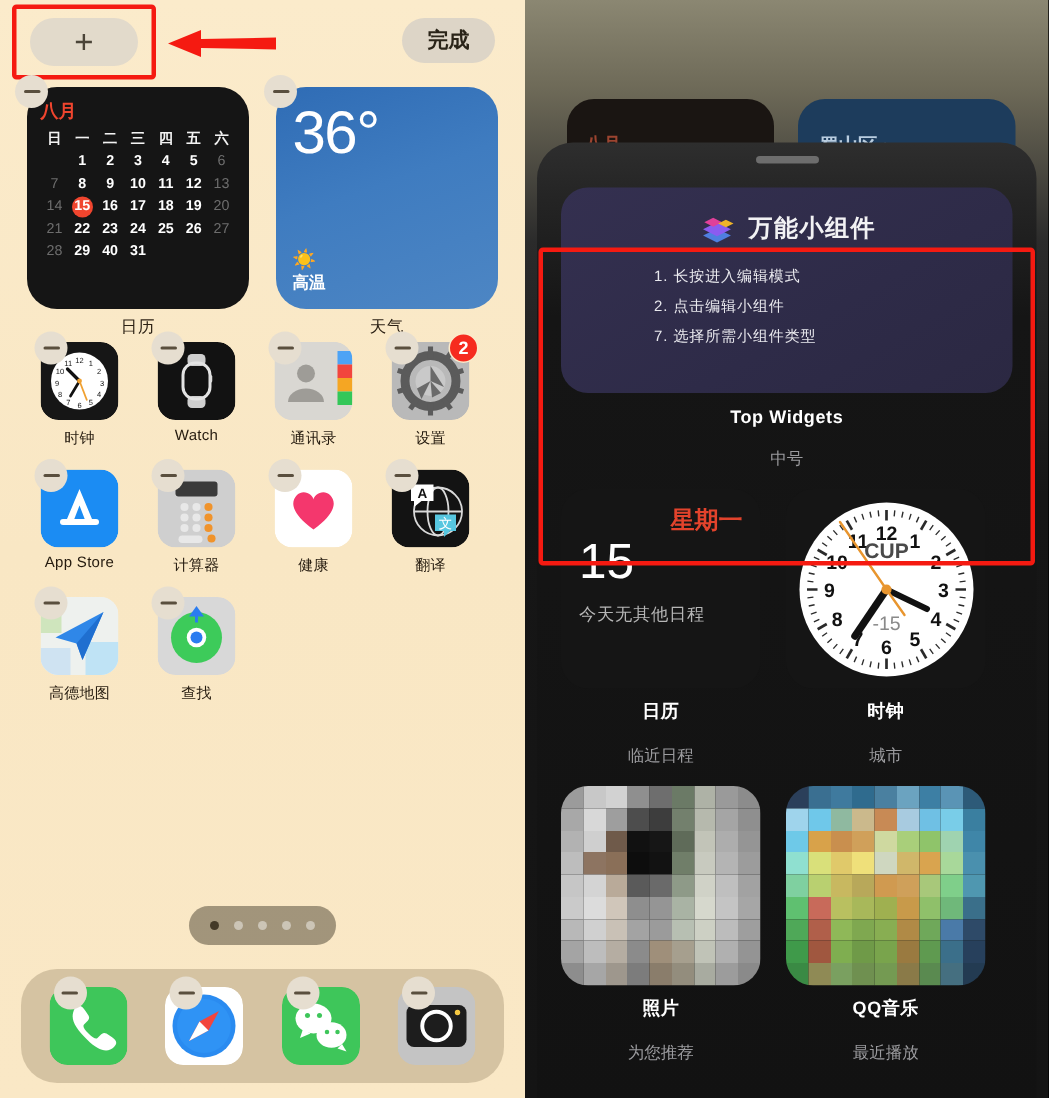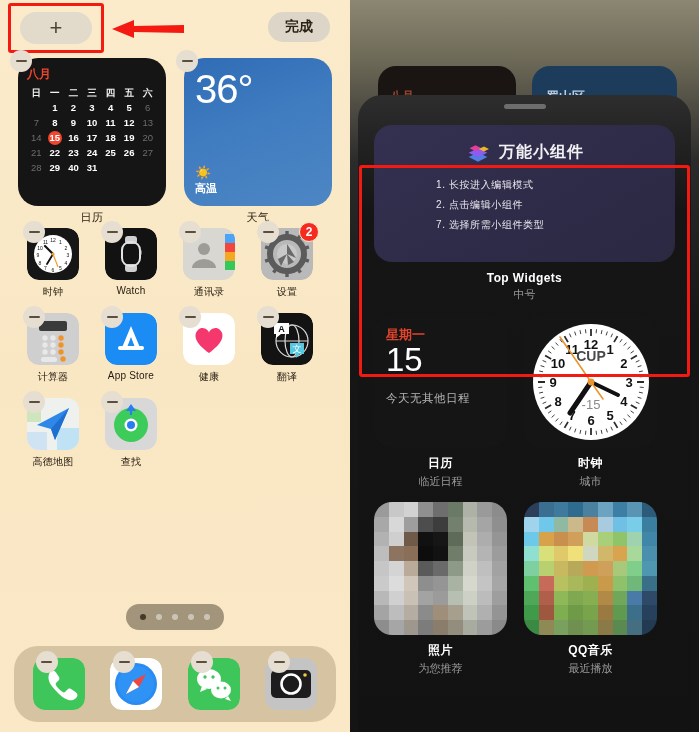--- a/index.html
+++ b/index.html
@@ -158,30 +158,30 @@
   }
   .feature-head { display:flex; align-items:center; justify-content:center; gap:8px; }
   .ficon { width:26px; height:22px; }
   .ftitle { color:#f2f2f4; font-size:16px; font-weight:bold; letter-spacing:1px; }
   .steps { margin:12px 0 0 52px; }
   .steps li {
     list-style:none; color:#e9e9ee; font-size:10px; line-height:20px; letter-spacing:.6px;
   }
   .feature-cap { text-align:center; margin-top:9px; }
   .cap-name { color:#fff; font-size:12px; font-weight:bold; letter-spacing:.4px; }
-  .cap-sub { color:#9b9b9e; font-size:11px; margin-top:2px;font-family:Liberation Serif, serif; }
+  .cap-sub { color:#9b9b9e; font-size:11px; margin-top:13px;font-family:Liberation Serif, serif; }
 
   .wgrid { display:flex; padding:0 16px; margin-top:13px; gap:17px; }
   .wcell { width:133px; }
   .wbox { width:133px; height:133px; border-radius:18px; overflow:hidden; position:relative; }
   .wcap { text-align:center; margin-top:7px; }
 
   
   .pc { background:#151515; width:100%; height:100%; padding:11px 12px; }
-  .pc-dow { color:#e2432c; font-size:13px; font-weight:bold; }
+  .pc-dow { color:#e2432c; font-size:16px; font-weight:bold;text-align:right; }
   .pc-day { color:#fff; font-size:33px; font-weight:300; line-height:34px; margin-top:-1px; }
   .pc-note { color:#b6b6b6; font-size:11.5px; position:absolute; left:12px; bottom:42px; letter-spacing:.5px; }
 
   
   .pk { background:#151515; width:100%; height:100%; display:flex; align-items:center; justify-content:center; }
 
   
   .pix { width:100%; height:100%; display:grid; grid-template-columns:repeat(9,1fr); grid-template-rows:repeat(9,1fr); }
   .pix i { display:block; }
 </style>
@@ -371,49 +371,49 @@
             <div class="app-name">设置</div>
           </div>
         </div>
         <div class="app-row">
           <div class="app">
             <div class="minus">
               <i></i>
             </div>
             <div class="app-icon">
               <svg viewBox="0 0 52 52" width="52" height="52">
+                <rect width="52" height="52" rx="12" fill="#1b8cf3"></rect>
+                <path d="M26 13 L36 37 L31 37 L26 24 L21 37 L16 37 Z" fill="#fff"></path>
+                <rect x="13" y="33" width="26" height="4" rx="2" fill="#fff"></rect>
+              </svg>
+            </div>
+            <div class="app-name">App Store</div>
+          </div>
+          <div class="app">
+            <div class="minus">
+              <i></i>
+            </div>
+            <div class="app-icon">
+              <svg viewBox="0 0 52 52" width="52" height="52">
                 <rect width="52" height="52" rx="12" fill="#cfcfcf"></rect>
                 <rect x="12" y="8" width="28" height="10" rx="2" fill="#3a3a3a"></rect>
                 <circle cx="18" cy="25" r="2.7" fill="#e8e8e8"></circle>
                 <circle cx="26" cy="25" r="2.7" fill="#e8e8e8"></circle>
                 <circle cx="34" cy="25" r="2.7" fill="#f0932b"></circle>
                 <circle cx="18" cy="32" r="2.7" fill="#e8e8e8"></circle>
                 <circle cx="26" cy="32" r="2.7" fill="#e8e8e8"></circle>
                 <circle cx="34" cy="32" r="2.7" fill="#f0932b"></circle>
                 <circle cx="18" cy="39" r="2.7" fill="#e8e8e8"></circle>
                 <circle cx="26" cy="39" r="2.7" fill="#e8e8e8"></circle>
                 <circle cx="34" cy="39" r="2.7" fill="#f0932b"></circle>
                 <rect x="14" y="44" width="16" height="5" rx="2.5" fill="#e8e8e8"></rect>
                 <circle cx="36" cy="46" r="2.7" fill="#f0932b"></circle>
               </svg>
             </div>
             <div class="app-name">计算器</div>
-          </div>
-          <div class="app">
-            <div class="minus">
-              <i></i>
-            </div>
-            <div class="app-icon">
-              <svg viewBox="0 0 52 52" width="52" height="52">
-                <rect width="52" height="52" rx="12" fill="#1b8cf3"></rect>
-                <path d="M26 13 L36 37 L31 37 L26 24 L21 37 L16 37 Z" fill="#fff"></path>
-                <rect x="13" y="33" width="26" height="4" rx="2" fill="#fff"></rect>
-              </svg>
-            </div>
-            <div class="app-name">App Store</div>
           </div>
           <div class="app">
             <div class="minus">
               <i></i>
             </div>
             <div class="app-icon">
               <svg viewBox="0 0 52 52" width="52" height="52">
                 <rect width="52" height="52" rx="12" fill="#ffffff"></rect>
                 <path d="M26 40 C12 30 10 22 15 17 C19.5 12.5 26 17 26 20 C26 17 32.5 12.5 37 17 C42 22 40 30 26 40 Z" fill="#f4376d"></path>
               </svg>

